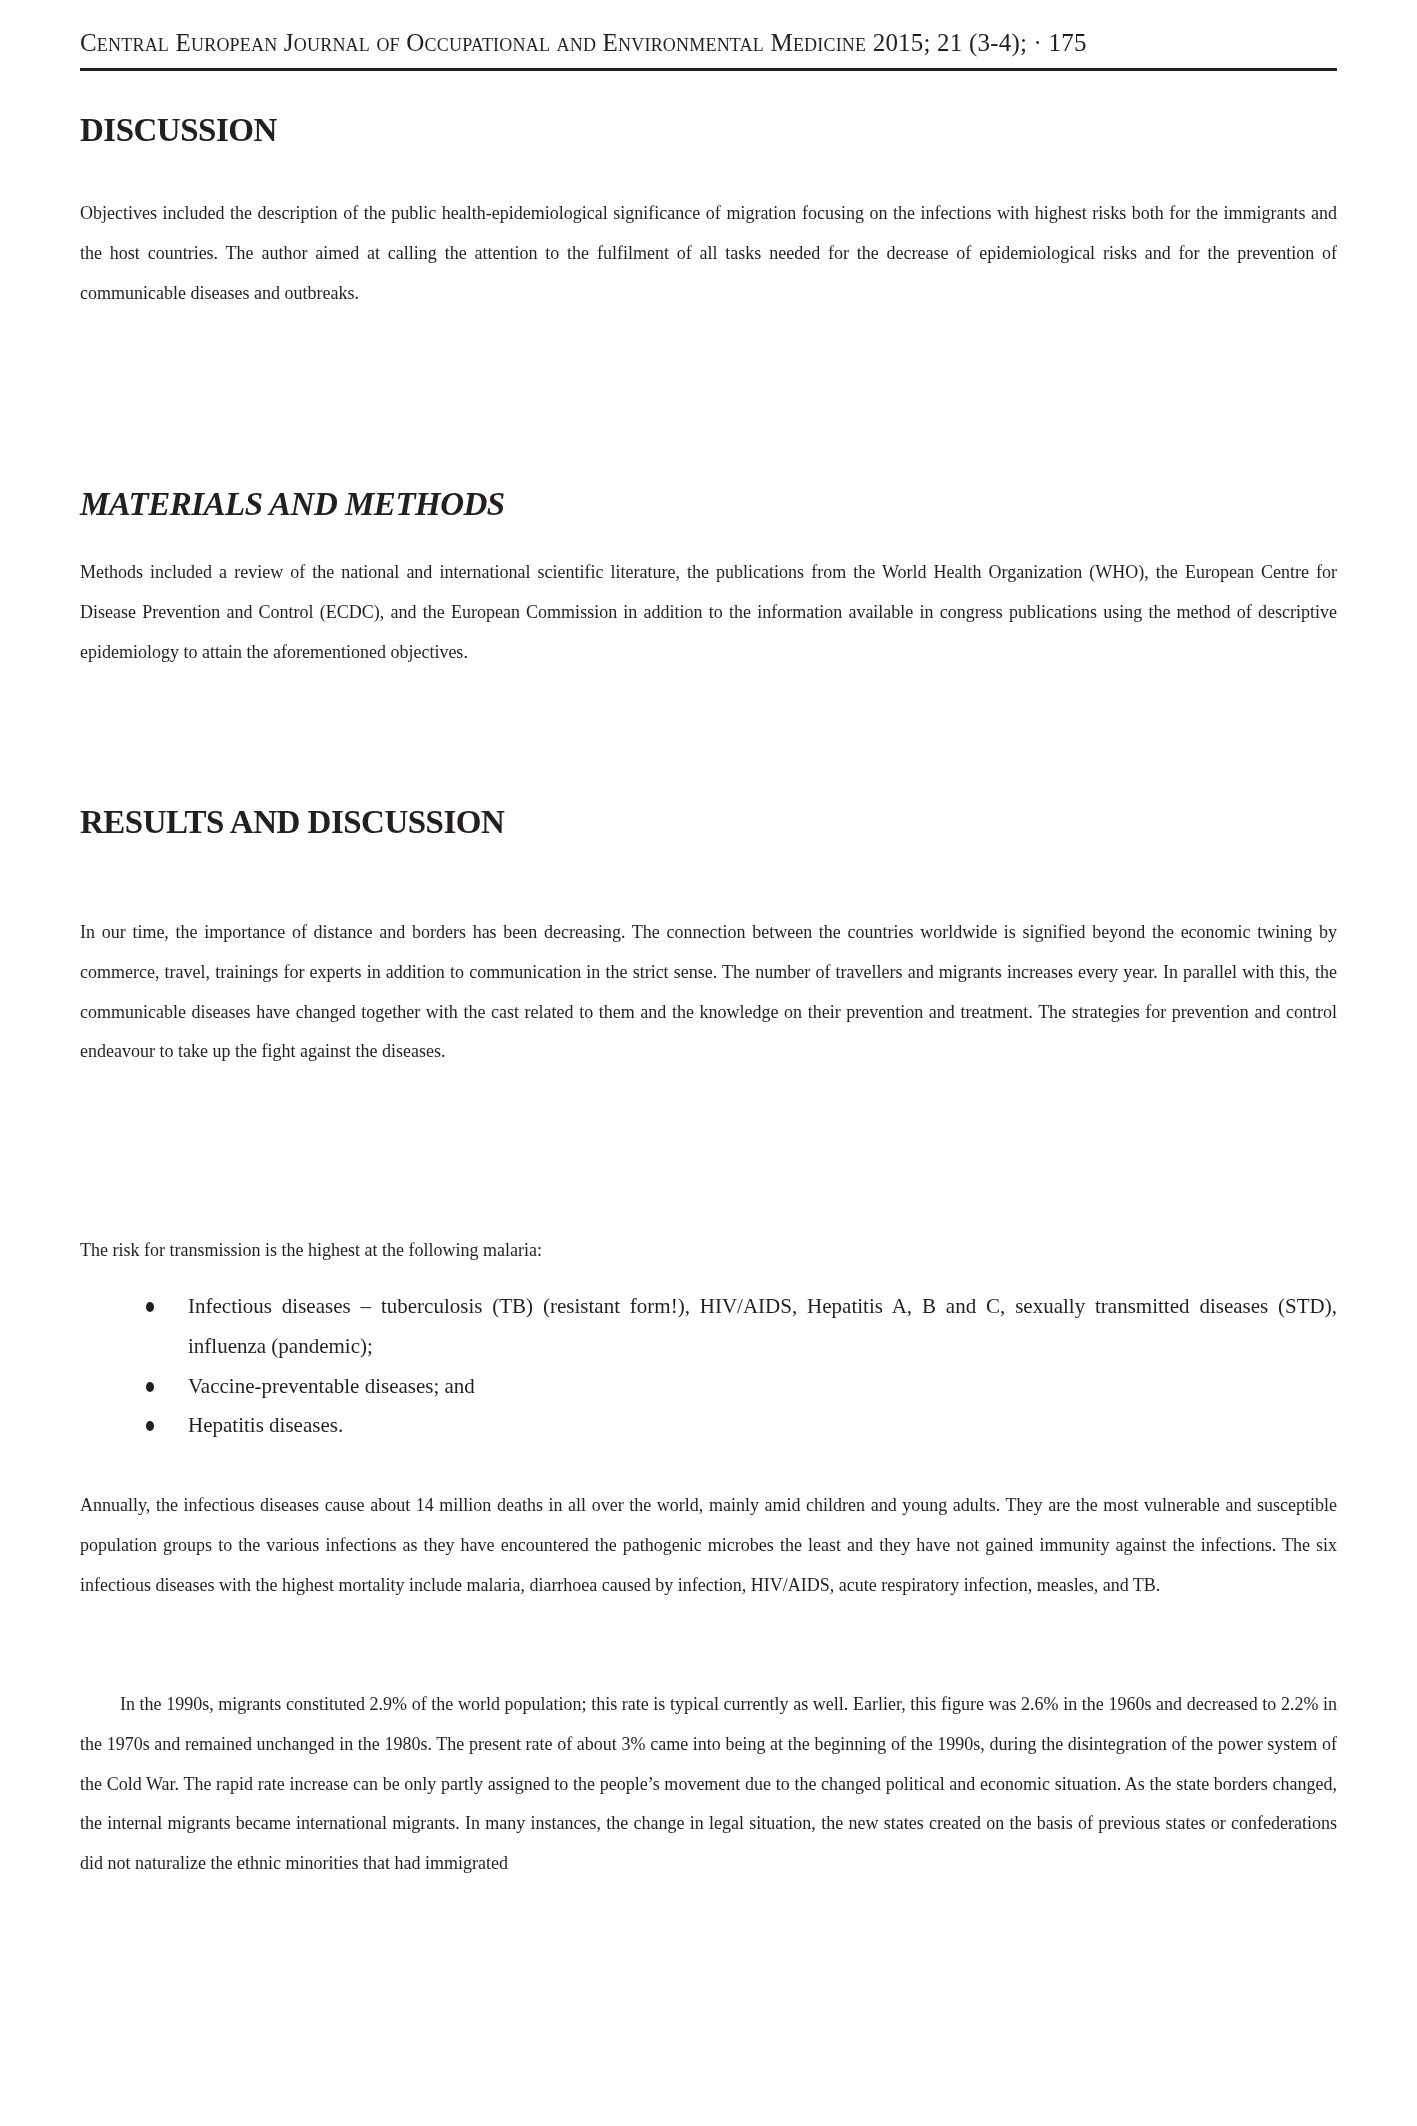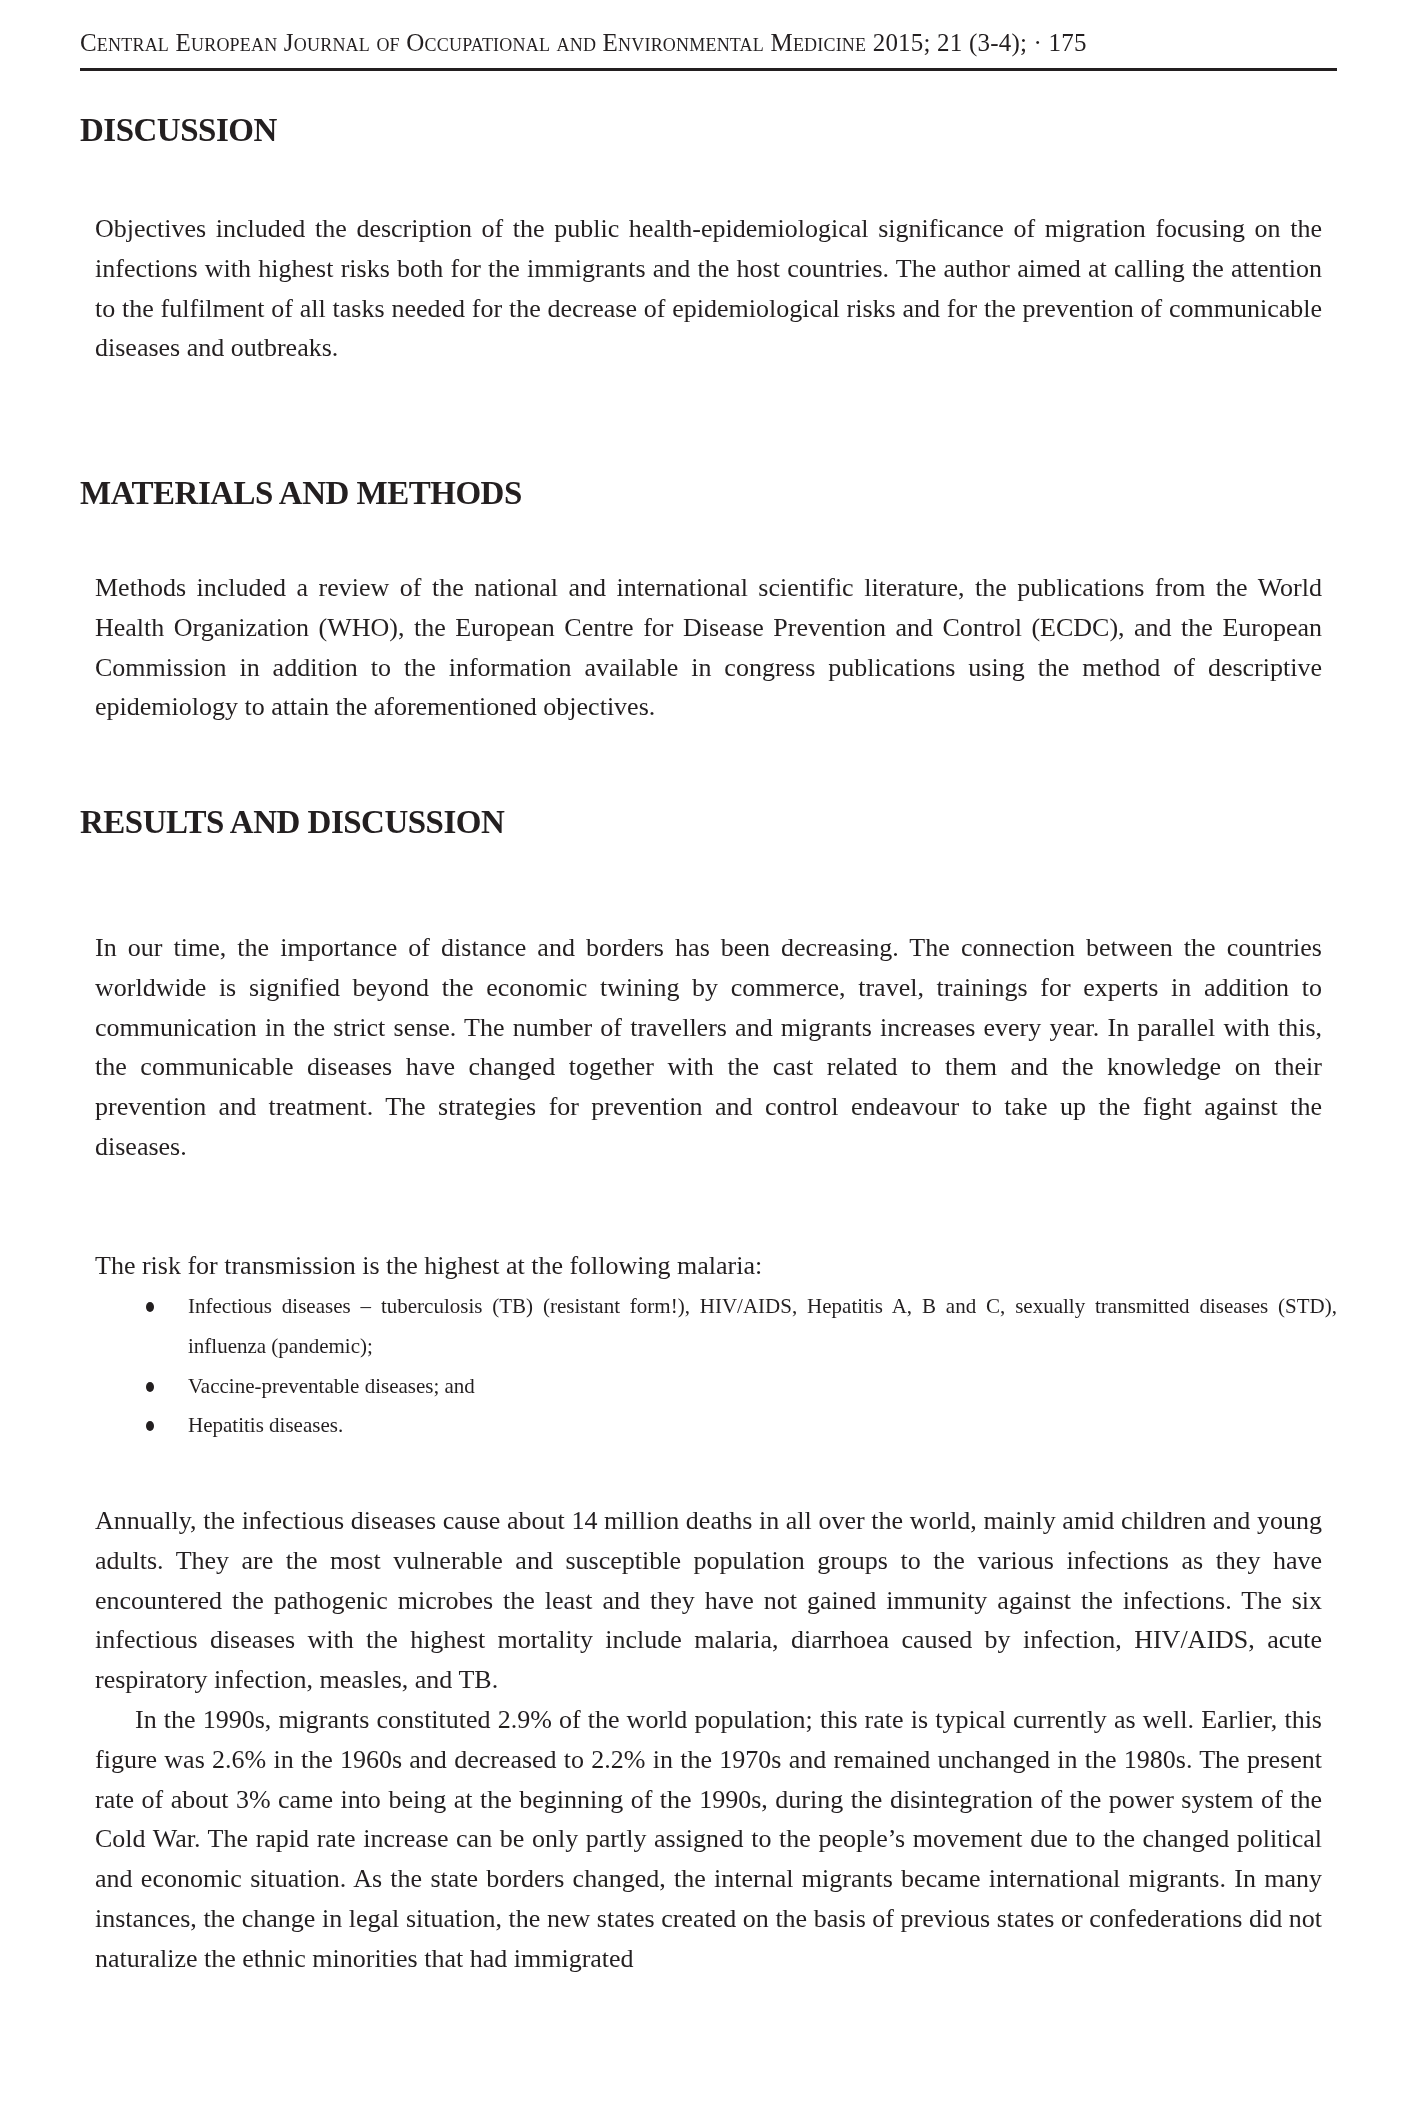--- a/index.html
+++ b/index.html
@@ -16,22 +16,22 @@
   .head-rule {
     position: absolute; left: 80px; right: 80px; top: 68px;
     height: 3px; background: #231f20;
   }
   .section-heading {
     position: absolute; left: 80px; margin: 0;
     font-size: 33px; font-weight: bold; line-height: 40px;
     letter-spacing: -0.5px;
   }
   .para {
-    position: absolute; left: 80px; right: 80px; margin: 15px;
-    font-size: 26px; line-height: 39.8px;
+    position: absolute; left: 80px; right: 80px; margin: 0;
+    font-size: 18px; line-height: 39.8px;
     text-align: justify; text-align-last: left;
   }
   .para.indent { text-indent: 40px; }
   .bullets {
     position: absolute; left: 80px; right: 80px; margin: 0; padding: 0;
     list-style: none; font-size: 21px; line-height: 39.8px;
   }
   .bullets li {
     position: relative; padding-left: 108px; text-align: justify; text-align-last: left;
   }
@@ -42,21 +42,21 @@
 </style>
 </head>
 <body>
 
 <div class="running-head">Central European Journal of Occupational and Environmental Medicine 2015; 21 (3-4); · 175</div>
 <div class="head-rule"></div>
 
 <h2 class="section-heading" style="top:110px;">DISCUSSION</h2>
 <p class="para" style="top:194px;">Objectives included the description of the public health-epidemiological significance of migration focusing on the infections with highest risks both for the immigrants and the host countries. The author aimed at calling the attention to the fulfilment of all tasks needed for the decrease of epidemiological risks and for the prevention of communicable diseases and outbreaks.</p>
 
-<h2 class="section-heading" style="top:473px;">MATERIALS AND METHODS</h2>
+<h2 class="section-heading" style="top:484px;font-style:italic;">MATERIALS AND METHODS</h2>
 <p class="para" style="top:553px;">Methods included a review of the national and international scientific literature, the publications from the World Health Organization (WHO), the European Centre for Disease Prevention and Control (ECDC), and the European Commission in addition to the information available in congress publications using the method of descriptive epidemiology to attain the aforementioned objectives.</p>
 
 <h2 class="section-heading" style="top:802px;">RESULTS AND DISCUSSION</h2>
 <p class="para" style="top:913px;">In our time, the importance of distance and borders has been decreasing. The connection between the countries worldwide is signified beyond the economic twining by commerce, travel, trainings for experts in addition to communication in the strict sense. The number of travellers and migrants increases every year. In parallel with this, the communicable diseases have changed together with the cast related to them and the knowledge on their prevention and treatment. The strategies for prevention and control endeavour to take up the fight against the diseases.</p>
 
 <p class="para" style="top:1231px;">The risk for transmission is the highest at the following malaria:</p>
 
 <ul class="bullets" style="top:1287px;">
   <li>
     <span class="bullet-dot"></span>

